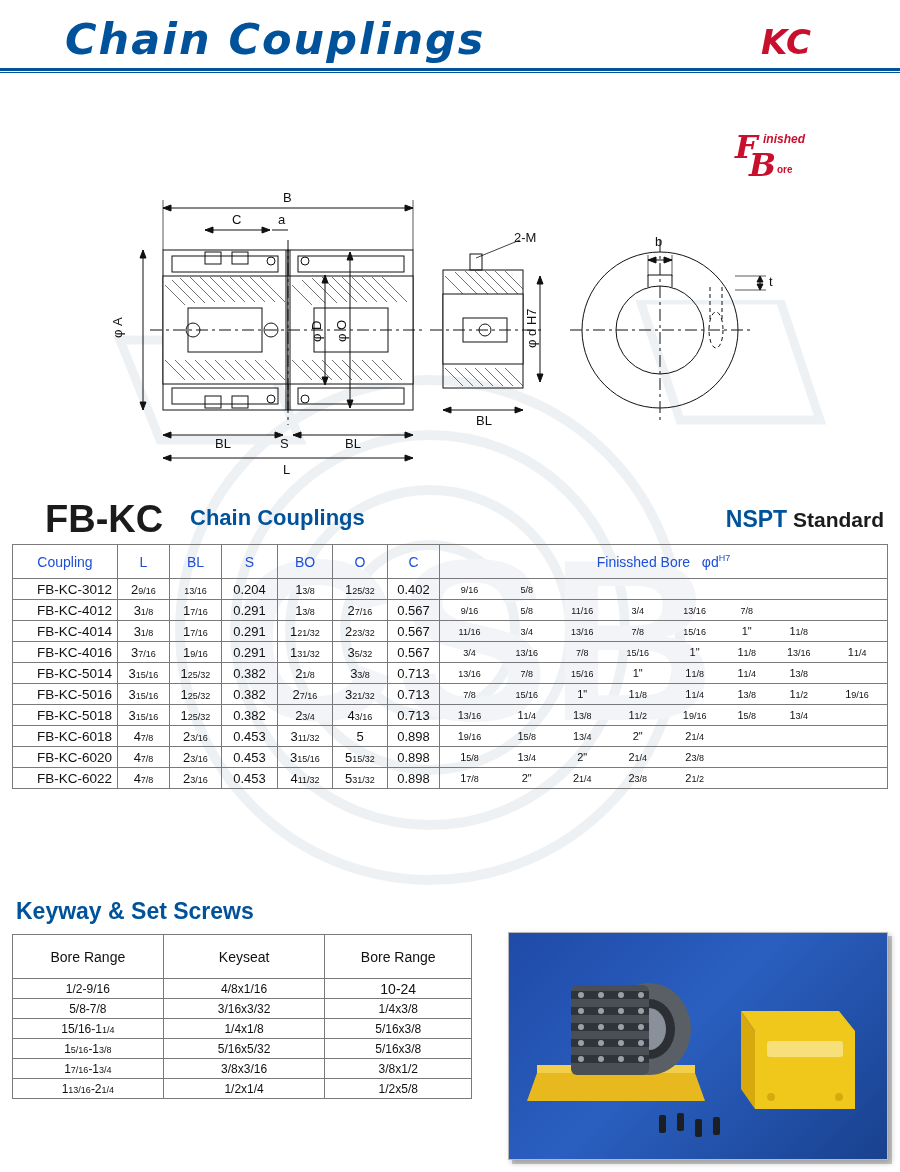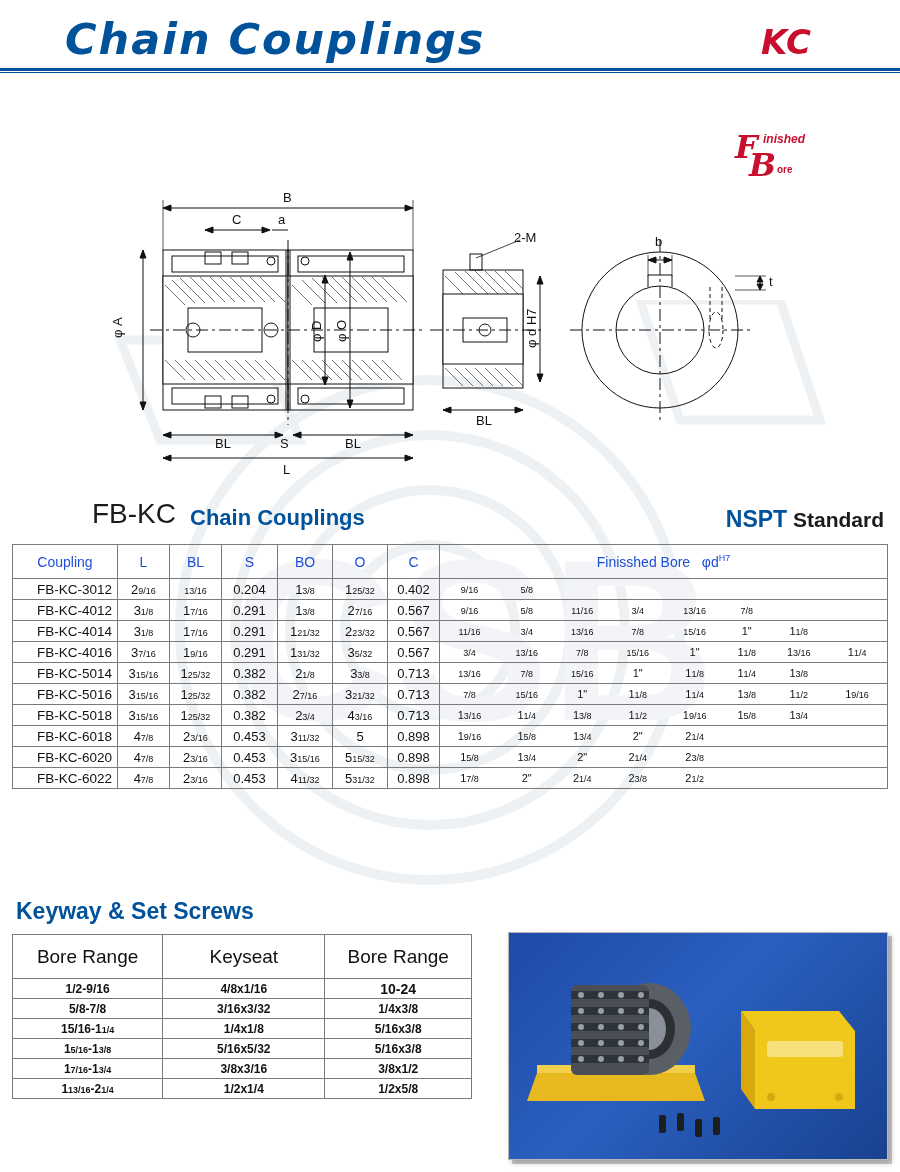--- a/index.html
+++ b/index.html
@@ -66,23 +66,22 @@
     position:absolute; left:42px; top:36px; font-size:10px; color:#c8102e; font-weight:bold;
   }
 
   
   .drawing { position:absolute; left:0; top:80px; width:900px; height:400px; z-index:2; }
 
   
   .sec-head { position:absolute; left:0; top:498px; width:900px; height:40px; z-index:2; }
   .sec-title {
     position:absolute; left:45px; top:0;
-    font-size:28px; font-weight:normal; color:#1b1b1b;
+    font-size:38px; font-weight:bold; color:#1b1b1b;
     font-family:"Liberation Sans", sans-serif;
-    margin-left:47px;
   }
   .sec-sub {
     position:absolute; left:190px; top:7px;
     font-size:22px; font-weight:bold; color:#00529b;
   }
   .nspt {
     position:absolute; right:16px; top:8px;
     font-size:21px; font-weight:bold; color:#1b1b1b;
     white-space:nowrap;
   }
@@ -116,22 +115,22 @@
     position:absolute; left:16px; top:898px;
     font-size:23px; font-weight:bold; color:#00529b; z-index:2;
   }
   .kw-table {
     position:absolute; left:12px; top:934px; width:460px;
     border-collapse:collapse; z-index:2;
   }
   .kw-table th, .kw-table td {
     border:1px solid #7a7a7a; text-align:center; padding:0;
   }
-  .kw-table th { height:44px; font-size:19px; font-weight:normal; }
-  .kw-table td { height:20px; font-size:12px;font-weight:bold; }
+  .kw-table th { height:44px; font-size:14px; font-weight:normal; }
+  .kw-table td { height:20px; font-size:12px; }
   .kw-table td.big { font-size:14px; }
 
   
   .photo {
     position:absolute; left:508px; top:932px; width:380px; height:228px;
     background:linear-gradient(135deg,#1f4aa8 0%, #2a5fc0 45%, #19418f 100%);
     border:1px solid #b8b8b8; z-index:2;
     box-shadow:3px 3px 6px rgba(0,0,0,0.25);
   }
   .photo-shadow{

